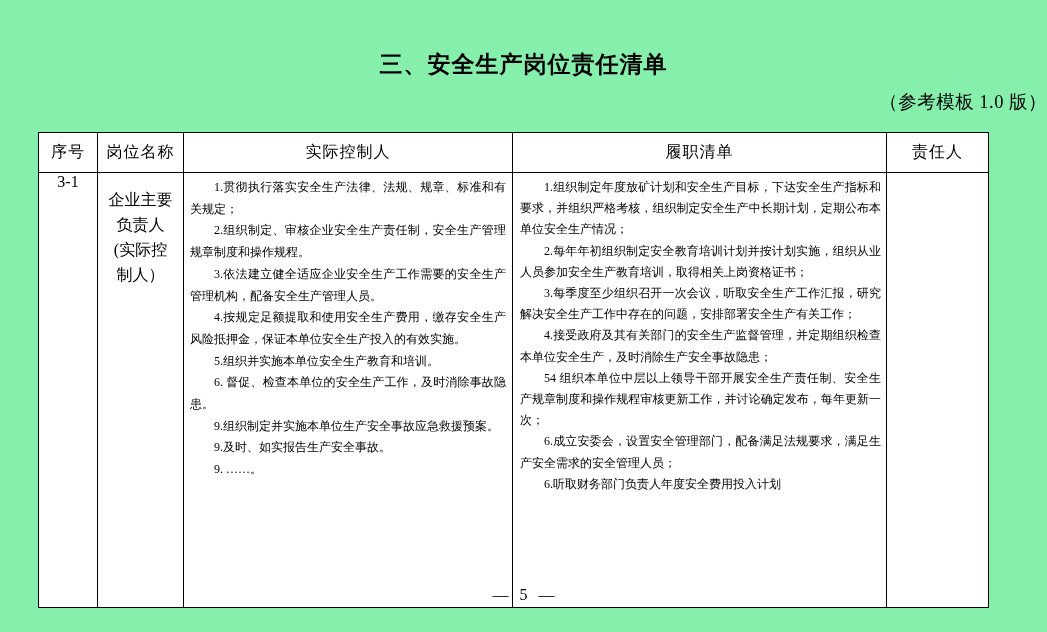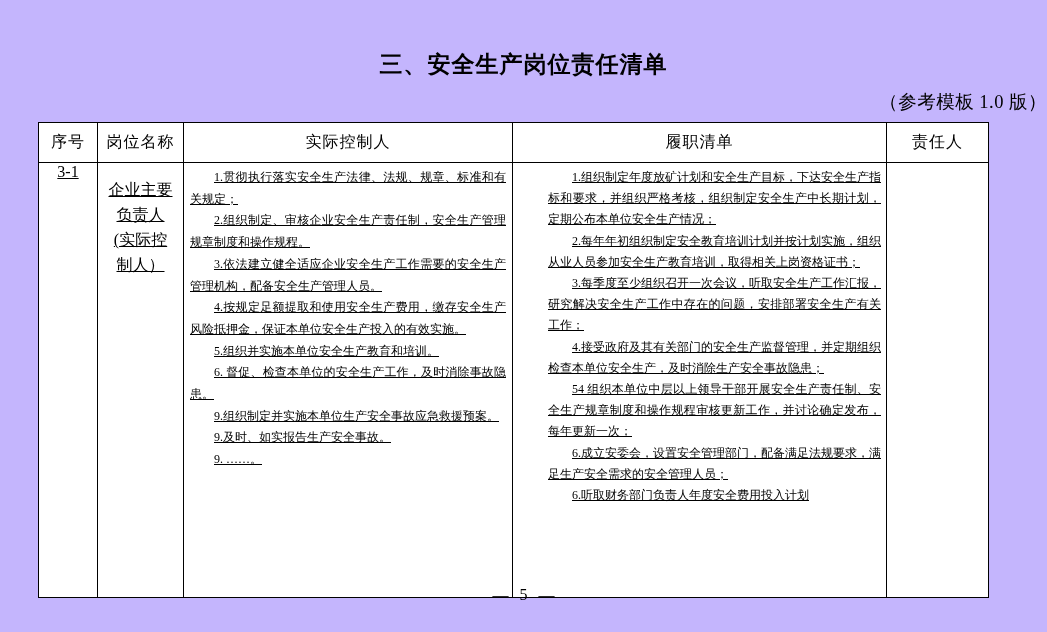--- a/index.html
+++ b/index.html
@@ -4,21 +4,21 @@
 <style>
   html, body {
     margin: 0;
     padding: 0;
     background: #ffffff;
   }
   .page {
     position: relative;
     width: 1047px;
     height: 632px;
-    background: #c4b5fd;
+    background: #86efac;
     color: #000000;
     overflow: hidden;
     font-family: "Liberation Serif", serif;
   }
   .title {
     margin: 0;
     padding-top: 50px;
     text-align: center;
     font-family: "Liberation Sans", sans-serif;
     font-size: 23px;
@@ -28,21 +28,21 @@
   }
   .subtitle {
     margin-top: 9px;
     text-align: right;
     font-size: 18.5px;
     letter-spacing: 0.5px;
   }
   table.resp-table {
     position: absolute;
     left: 38px;
-    top: 122px;
+    top: 132px;
     width: 950px;
     border-collapse: collapse;
     table-layout: fixed;
     background: #ffffff;
   }
   .resp-table th, .resp-table td {
     border: 1.5px solid #000000;
     padding: 0;
     overflow: hidden;
   }
@@ -50,21 +50,20 @@
     height: 39px;
     font-weight: normal;
     font-size: 16px;
     text-align: center;
     vertical-align: middle;
     letter-spacing: 1px;
   }
   .resp-table tbody td {
     height: 406px;
     vertical-align: top;
-    text-decoration: underline;
   }
   td.c-serial {
     text-align: center;
     vertical-align: middle;
     font-size: 16px;
   }
   td.c-position {
     text-align: center;
     vertical-align: middle;
     font-size: 16px;
@@ -74,21 +73,21 @@
   td.c-person {
     text-align: center;
     vertical-align: middle;
     font-size: 16px;
   }
   .cell-clip {
     overflow: hidden;
     padding: 4px 6px 0 6px;
   }
   .c-resp .cell-clip { height: 399px; }
-  .c-duty .cell-clip { height: 400px; padding-left: 7px; padding-right: 5px; margin-left: 28px; }
+  .c-duty .cell-clip { height: 400px; padding-left: 7px; padding-right: 5px; }
   .para {
     margin: 0;
     text-indent: 2em;
     text-align: justify;
     font-size: 12px;
   }
   .c-resp .para { line-height: 21.7px; }
   .c-duty .para { line-height: 21.2px; }
   .footer {
     position: absolute;

